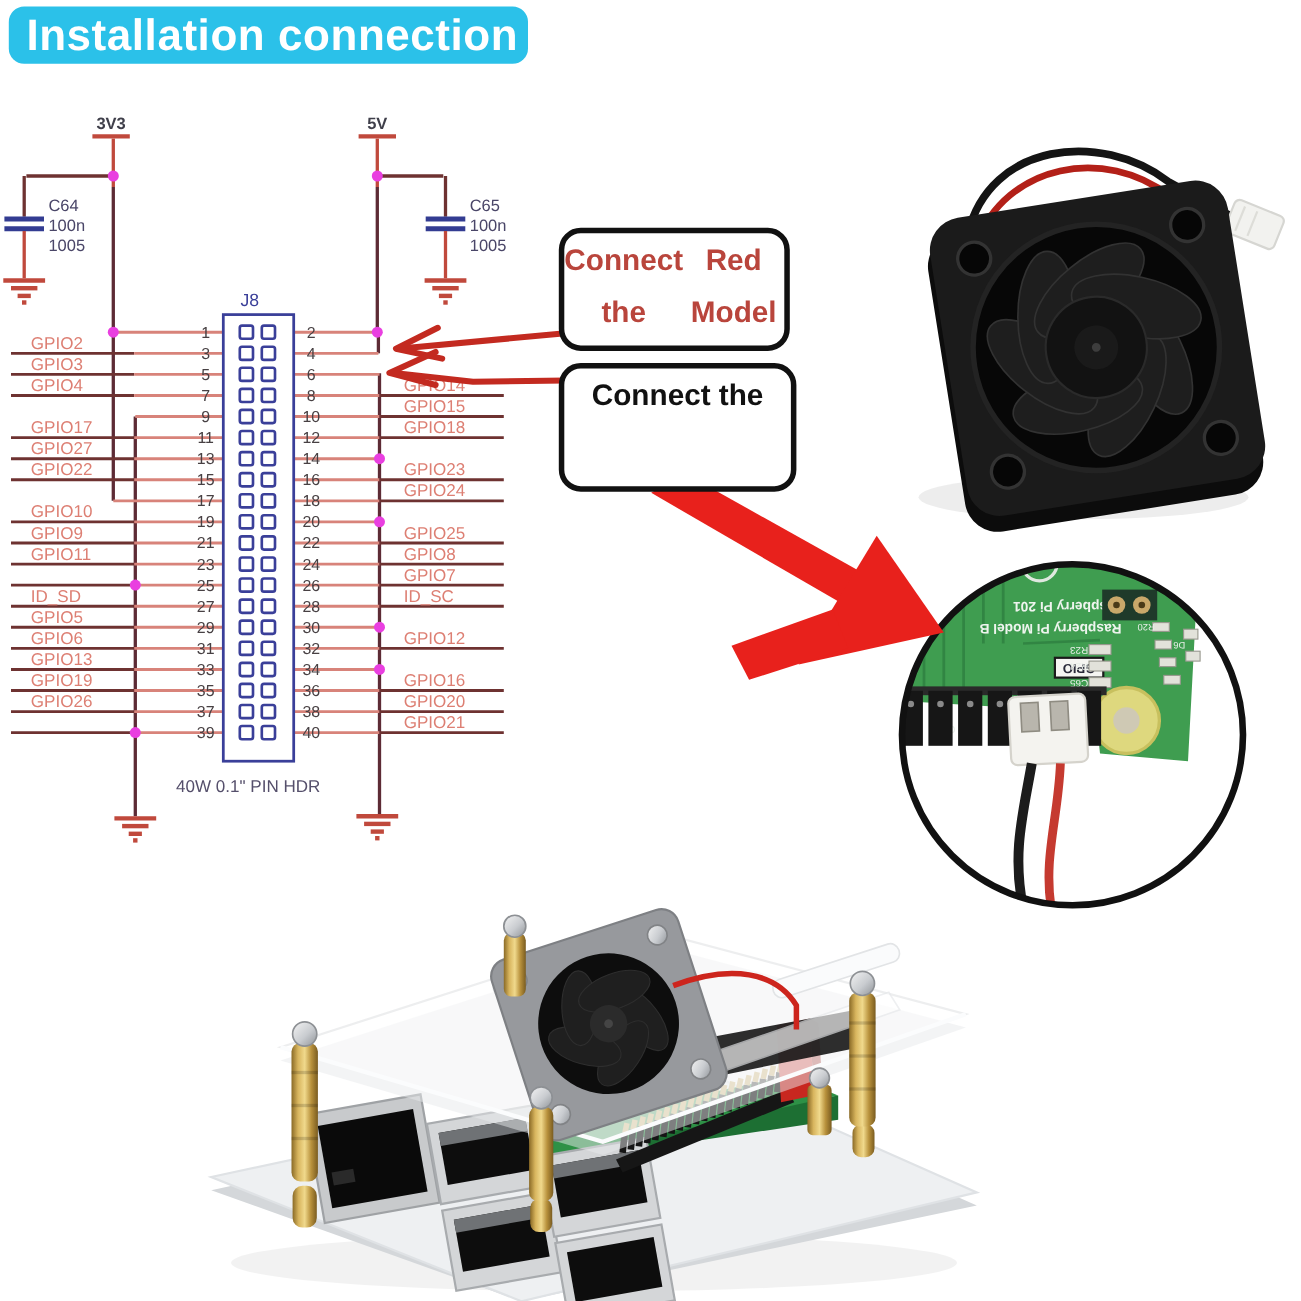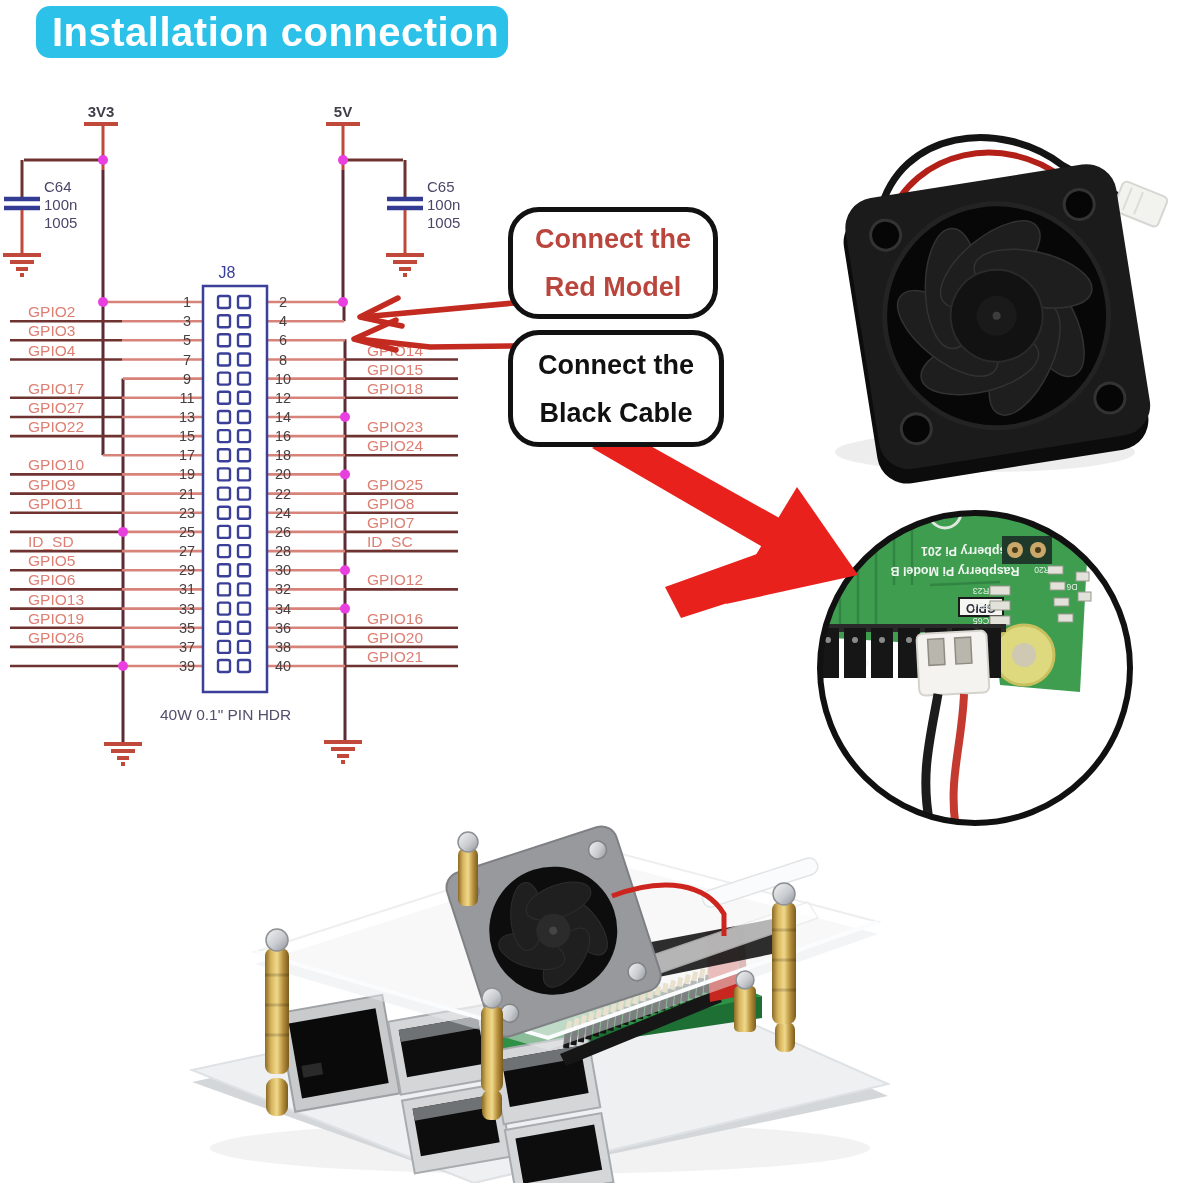--- a/index.html
+++ b/index.html
@@ -1,24 +1,24 @@
 <!DOCTYPE html>
 <html><head>
 <meta charset="utf-8">
 <style>
   html,body{margin:0;padding:0;background:#ffffff;}
   #canvas{position:relative;width:1183px;height:1183px;background:#ffffff;overflow:hidden;
           font-family:"Liberation Sans",sans-serif;}
   #scene{position:absolute;left:0;top:0;}
   svg text{font-family:"Liberation Sans",sans-serif;}
   .title-banner{position:absolute;left:8px;top:6px;width:456px;height:52px;border-radius:14px;
-    display:flex;align-items:center;padding-left:16px;margin-left:28px;}
+    display:flex;align-items:center;padding-left:16px;}
   .title-banner span{color:#fff;font-size:40px;font-weight:bold;letter-spacing:0.5px;}
-  .callout{position:absolute;background:#fff;border:5px solid #111;border-radius:31px;
-    display:flex;flex-direction:column;justify-content:center;text-align:center;
+  .callout{position:absolute;background:#fff;border:5px solid #111;border-radius:20px;
+    display:flex;flex-direction:row;justify-content:center;text-align:center;
     font-size:27px;font-weight:bold;line-height:48px;}
   .callout-red{left:508px;top:207px;width:200px;height:102px;color:#b9453c;}
   .callout-black{left:508px;top:330px;width:206px;height:107px;color:#111111;}
 </style>
 </head>
 <body>
 
 <div id="canvas">
 
 <svg id="scene" width="1183" height="1183" viewBox="0 0 1183 1183">
@@ -558,16 +558,15 @@
   <span>Installation connection</span>
 </div>
 
 <div class="callout callout-red">
   <div>Connect the</div>
   <div>Red Model</div>
 </div>
 
 <div class="callout callout-black">
   <div>Connect the</div>
-  <div>Black Cable</div>
 </div>
 
 </div>
 
 </body></html>

